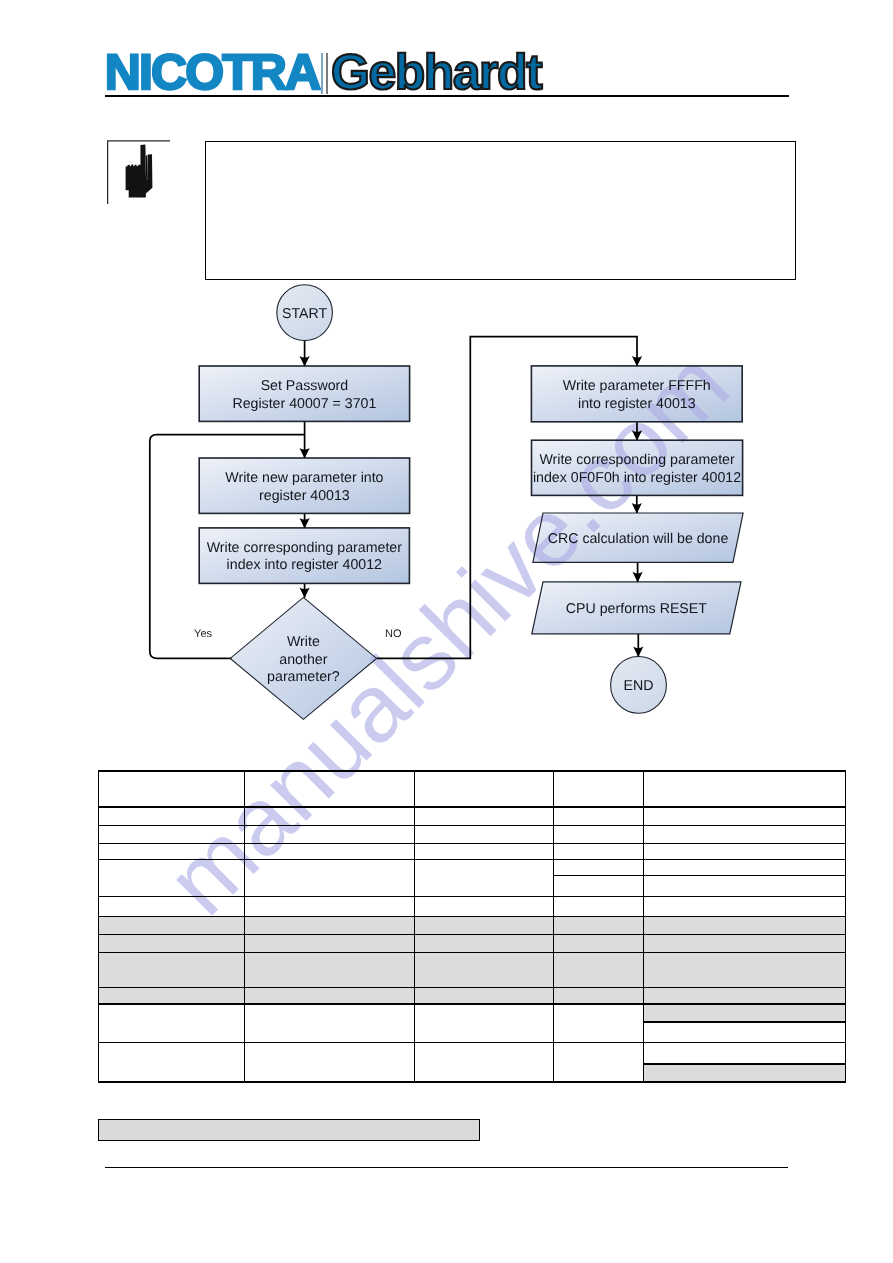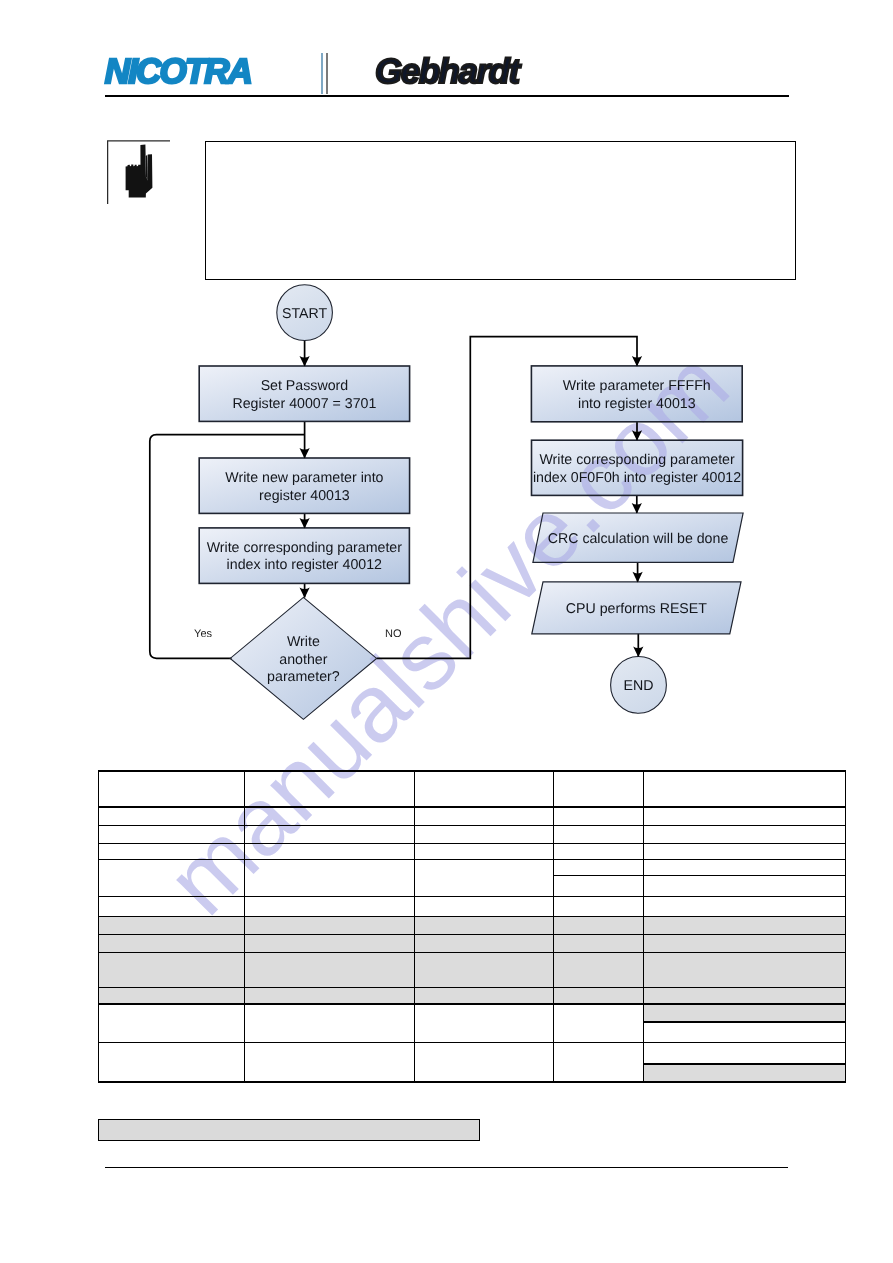--- a/index.html
+++ b/index.html
@@ -13,25 +13,25 @@
   }
   svg text{ -webkit-font-smoothing:antialiased; }
   #flow, #flow-fills, #header-logo, #data-table, #watermark{ will-change:transform; }
   .page{position:absolute;left:0;top:0;width:893px;height:1263px;background:#fff;}
 
   
   #header-logo{z-index:3;position:absolute;left:106.4px;top:55px;height:40px;}
   .logo-word{
     position:absolute;
     font-family:"Liberation Sans",sans-serif;
-    font-weight:bold;font-size:35px;line-height:34.5px;
-    white-space:pre;display:block;font-style:italic;
+    font-weight:bold;font-size:50px;line-height:34.5px;
+    white-space:pre;display:block;
   }
   #logo-nicotra{color:#1386c4;-webkit-text-stroke:2.4px #1386c4;letter-spacing:-1.9px;left:-1.2px;top:0;}
-  #logo-gebhardt{color:#0f172a;-webkit-text-stroke:2.2px #1a1a1a;letter-spacing:-1.5px;left:225px;top:0;margin-left:44px;}
+  #logo-gebhardt{color:#0369a1;-webkit-text-stroke:2.2px #1a1a1a;letter-spacing:-1.5px;left:225px;top:0;}
   #logo-bars{position:absolute;left:215px;top:-2.4px;}
   #logo-bars i{position:absolute;top:0;display:block;width:2.1px;height:41.8px;}
   #header-rule{z-index:3;position:absolute;left:104.5px;top:95.3px;width:684px;height:1.7px;background:#000;}
 
   
   #note-box{z-index:3;position:absolute;left:204.5px;top:141.3px;width:591px;height:138.3px;
     border:1.5px solid #000;box-sizing:border-box;background:#fff;}
   #note-text{font-size:12px;color:#000;padding:6px 8px;}
   #note-bracket{z-index:3;position:absolute;left:106.8px;top:139.6px;width:64px;height:64px;}
   #hand-icon{z-index:3;position:absolute;left:124.6px;top:144.0px;width:29px;height:55px;}

